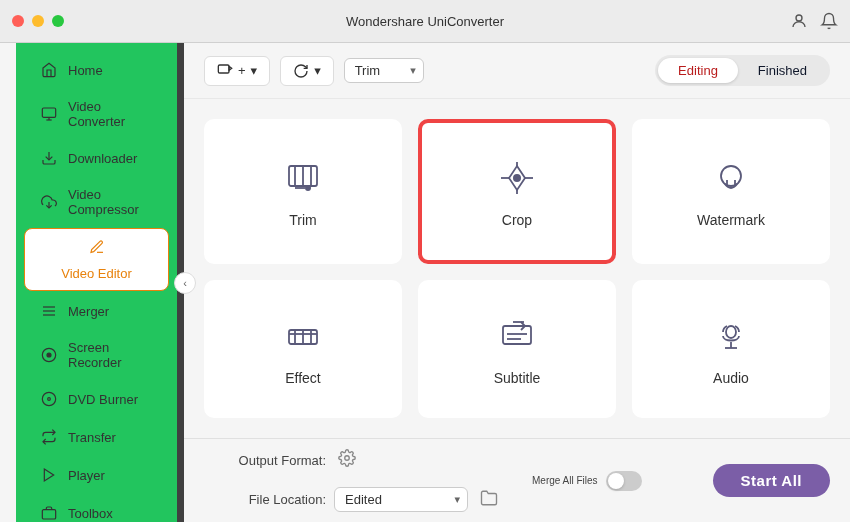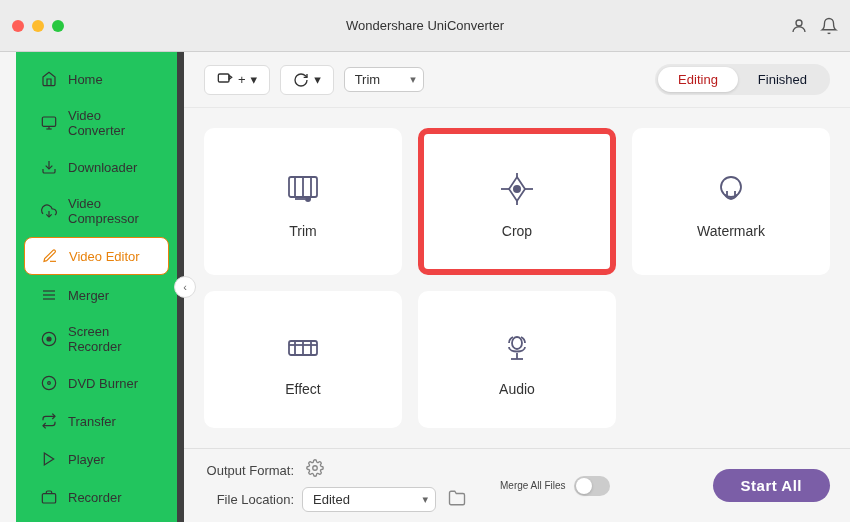--- a/index.html
+++ b/index.html
@@ -9,21 +9,21 @@
       width: 850px;
       height: 522px;
       overflow: hidden;
       display: flex;
       flex-direction: column;
     }
 
     
     .titlebar {
       background: #ececec;
-      height: 52px;
+      height: 43px;
       display: flex;
       align-items: center;
       justify-content: center;
       position: relative;
       border-bottom: 1px solid #d0d0d0;
       flex-shrink: 0;
     }
     .titlebar-controls {
       position: absolute;
       left: 12px;
@@ -79,20 +79,21 @@
       cursor: pointer;
       font-size: 13px;
       color: #333;
       border-radius: 8px;
       margin: 1px 8px;
     }
     .sidebar-item.active {
       border: 1.5px solid #e8820c;
       color: #e8820c;
       background: #fff;
+      flex-direction: column;
     }
     .sidebar-icon {
       width: 18px;
       height: 18px;
       display: flex;
       align-items: center;
       justify-content: center;
       flex-shrink: 0;
     }
 
@@ -167,21 +168,21 @@
       display: flex;
       flex-direction: column;
       align-items: center;
       justify-content: center;
       padding: 28px 20px;
       cursor: pointer;
       border: 1.5px solid transparent;
       transition: border-color 0.2s;
     }
     .editor-card.selected {
-      border: 6px solid #ef4444;
+      border: 4px solid #ef4444;
     }
     .editor-card-icon {
       width: 48px;
       height: 48px;
       display: flex;
       align-items: center;
       justify-content: center;
       margin-bottom: 10px;
       color: #5a5a7a;
     }
@@ -196,21 +197,22 @@
       border-top: 1px solid #e0e0e0;
       padding: 10px 20px;
       display: flex;
       align-items: center;
       gap: 20px;
       flex-shrink: 0;
     }
     .bottom-fields {
       display: flex;
       flex-direction: column;
-      gap: 6px;
+      gap: 16px;
+      margin-left: 32px;
     }
     .bottom-row {
       display: flex;
       align-items: center;
       gap: 8px;
       font-size: 13px;
       color: #444;
     }
     .bottom-label { font-weight: 500; min-width: 90px; text-align: right; }
     .bottom-select {
@@ -442,21 +444,21 @@
         <span>Player</span>
       </div>
 
       <div class="sidebar-item">
         <span class="sidebar-icon">
           <svg width="16" height="16" viewBox="0 0 24 24" fill="none" stroke="currentColor" stroke-width="1.8">
             <rect x="2" y="7" width="20" height="14" rx="2"></rect>
               <path d="M16 7V5a2 2 0 0 0-2-2h-4a2 2 0 0 0-2 2v2"></path>
           </svg>
         </span>
-        <span>Recorder</span>
+        <span>Toolbox</span>
       </div>
 
     </div>
     <div class="sidebar-collapse">‹</div>
   </div>
 
   <div class="content">
 
     <div class="toolbar">
       <button class="toolbar-btn">
@@ -536,20 +538,32 @@
             <rect x="8" y="16" width="28" height="14" rx="2"></rect>
             <line x1="8" y1="20" x2="36" y2="20"></line>
             <line x1="14" y1="16" x2="14" y2="30"></line>
             <line x1="22" y1="16" x2="22" y2="30"></line>
             <line x1="30" y1="16" x2="30" y2="30"></line>
           </svg>
         </div>
         <span class="editor-card-label">Effect</span>
       </div>
 
+      <div class="editor-card">
+        <div class="editor-card-icon">
+          <svg width="44" height="44" viewBox="0 0 44 44" fill="none" stroke="#5a5a7a" stroke-width="1.8">
+            <rect x="8" y="12" width="28" height="18" rx="2"></rect>
+            <line x1="12" y1="20" x2="32" y2="20"></line>
+            <line x1="12" y1="25" x2="26" y2="25"></line>
+            <path d="M26 8 L30 12 L26 16" fill="none"></path>
+            <line x1="18" y1="8" x2="29" y2="8"></line>
+          </svg>
+        </div>
+        <span class="editor-card-label">Subtitle</span>
+      </div>
 
       <div class="editor-card">
         <div class="editor-card-icon">
           <svg width="44" height="44" viewBox="0 0 44 44" fill="none" stroke="#5a5a7a" stroke-width="1.8">
             <ellipse cx="22" cy="18" rx="5" ry="6"></ellipse>
             <path d="M14 22 C14 28 30 28 30 22"></path>
             <line x1="22" y1="28" x2="22" y2="34"></line>
             <line x1="16" y1="34" x2="28" y2="34"></line>
             <path d="M26 12 Q30 14 30 18"></path>
             <path d="M18 12 Q14 14 14 18"></path>

